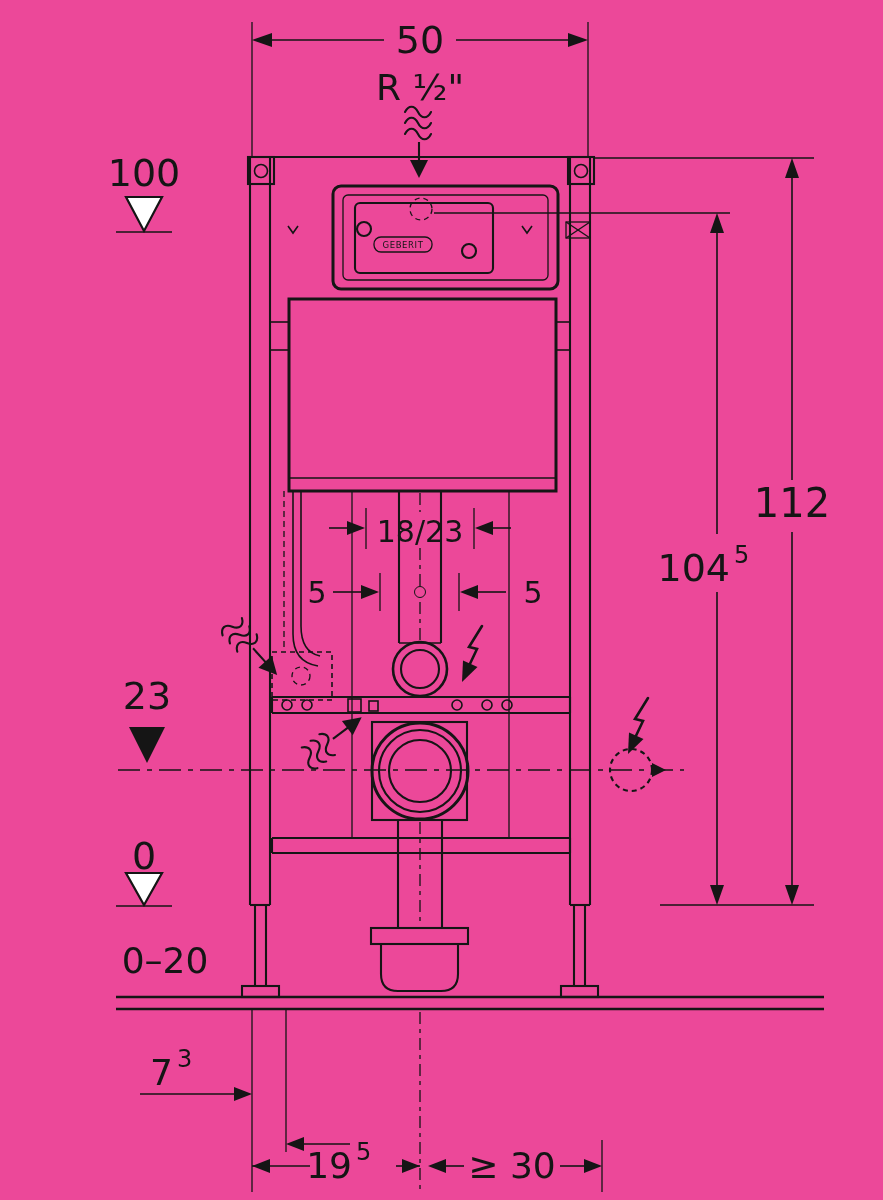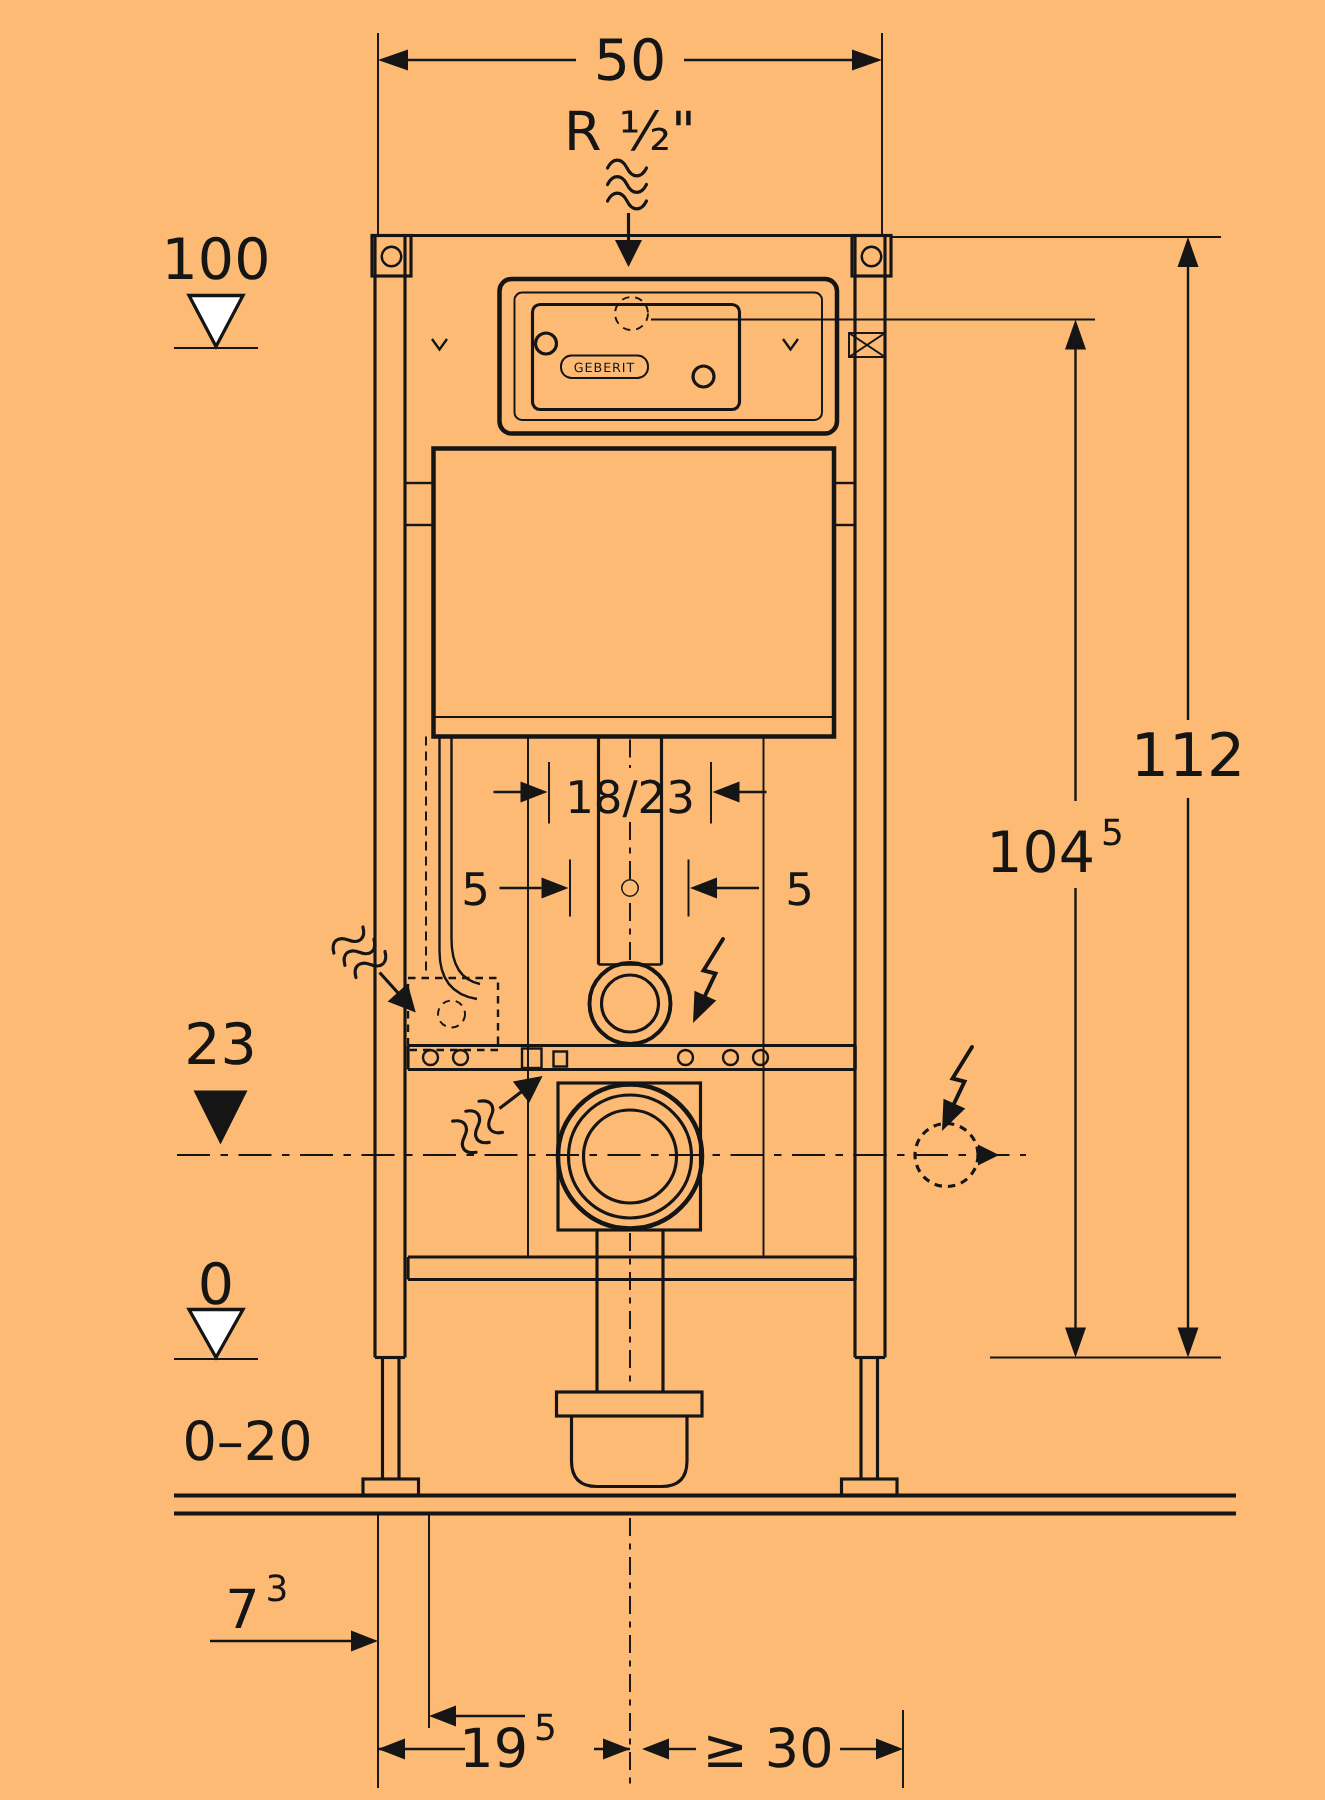--- a/index.html
+++ b/index.html
@@ -1,16 +1,16 @@
 <!DOCTYPE html>
 <html><head>
 <meta charset="utf-8">
 <style>
   html,body{margin:0;padding:0;background:#ffffff;}
-  .stage{width:883px;height:1200px;background:#fdba74;position:relative;overflow:hidden;
+  .stage{width:883px;height:1200px;background:#ec4899;position:relative;overflow:hidden;
          font-family:"DejaVu Sans","Liberation Sans",sans-serif;}
   svg line, svg path, svg rect, svg circle, svg polyline{stroke:#151515;fill:none;stroke-linecap:butt;}
   svg polygon{fill:#151515;stroke:none;}
   svg .open{fill:#ffffff;stroke:#151515;stroke-width:2.2;}
   .s1{stroke-width:1.3}.s15{stroke-width:1.6}.s2{stroke-width:2.1}.s25{stroke-width:2.6}.s3{stroke-width:3}
   .dim{stroke-width:1.6}
   .dd{stroke-dasharray:22 7 5 7}
   .ddv{stroke-dasharray:12 5 4 5}
   .dash{stroke-dasharray:6 4}
   .dash2{stroke-dasharray:5 4}

